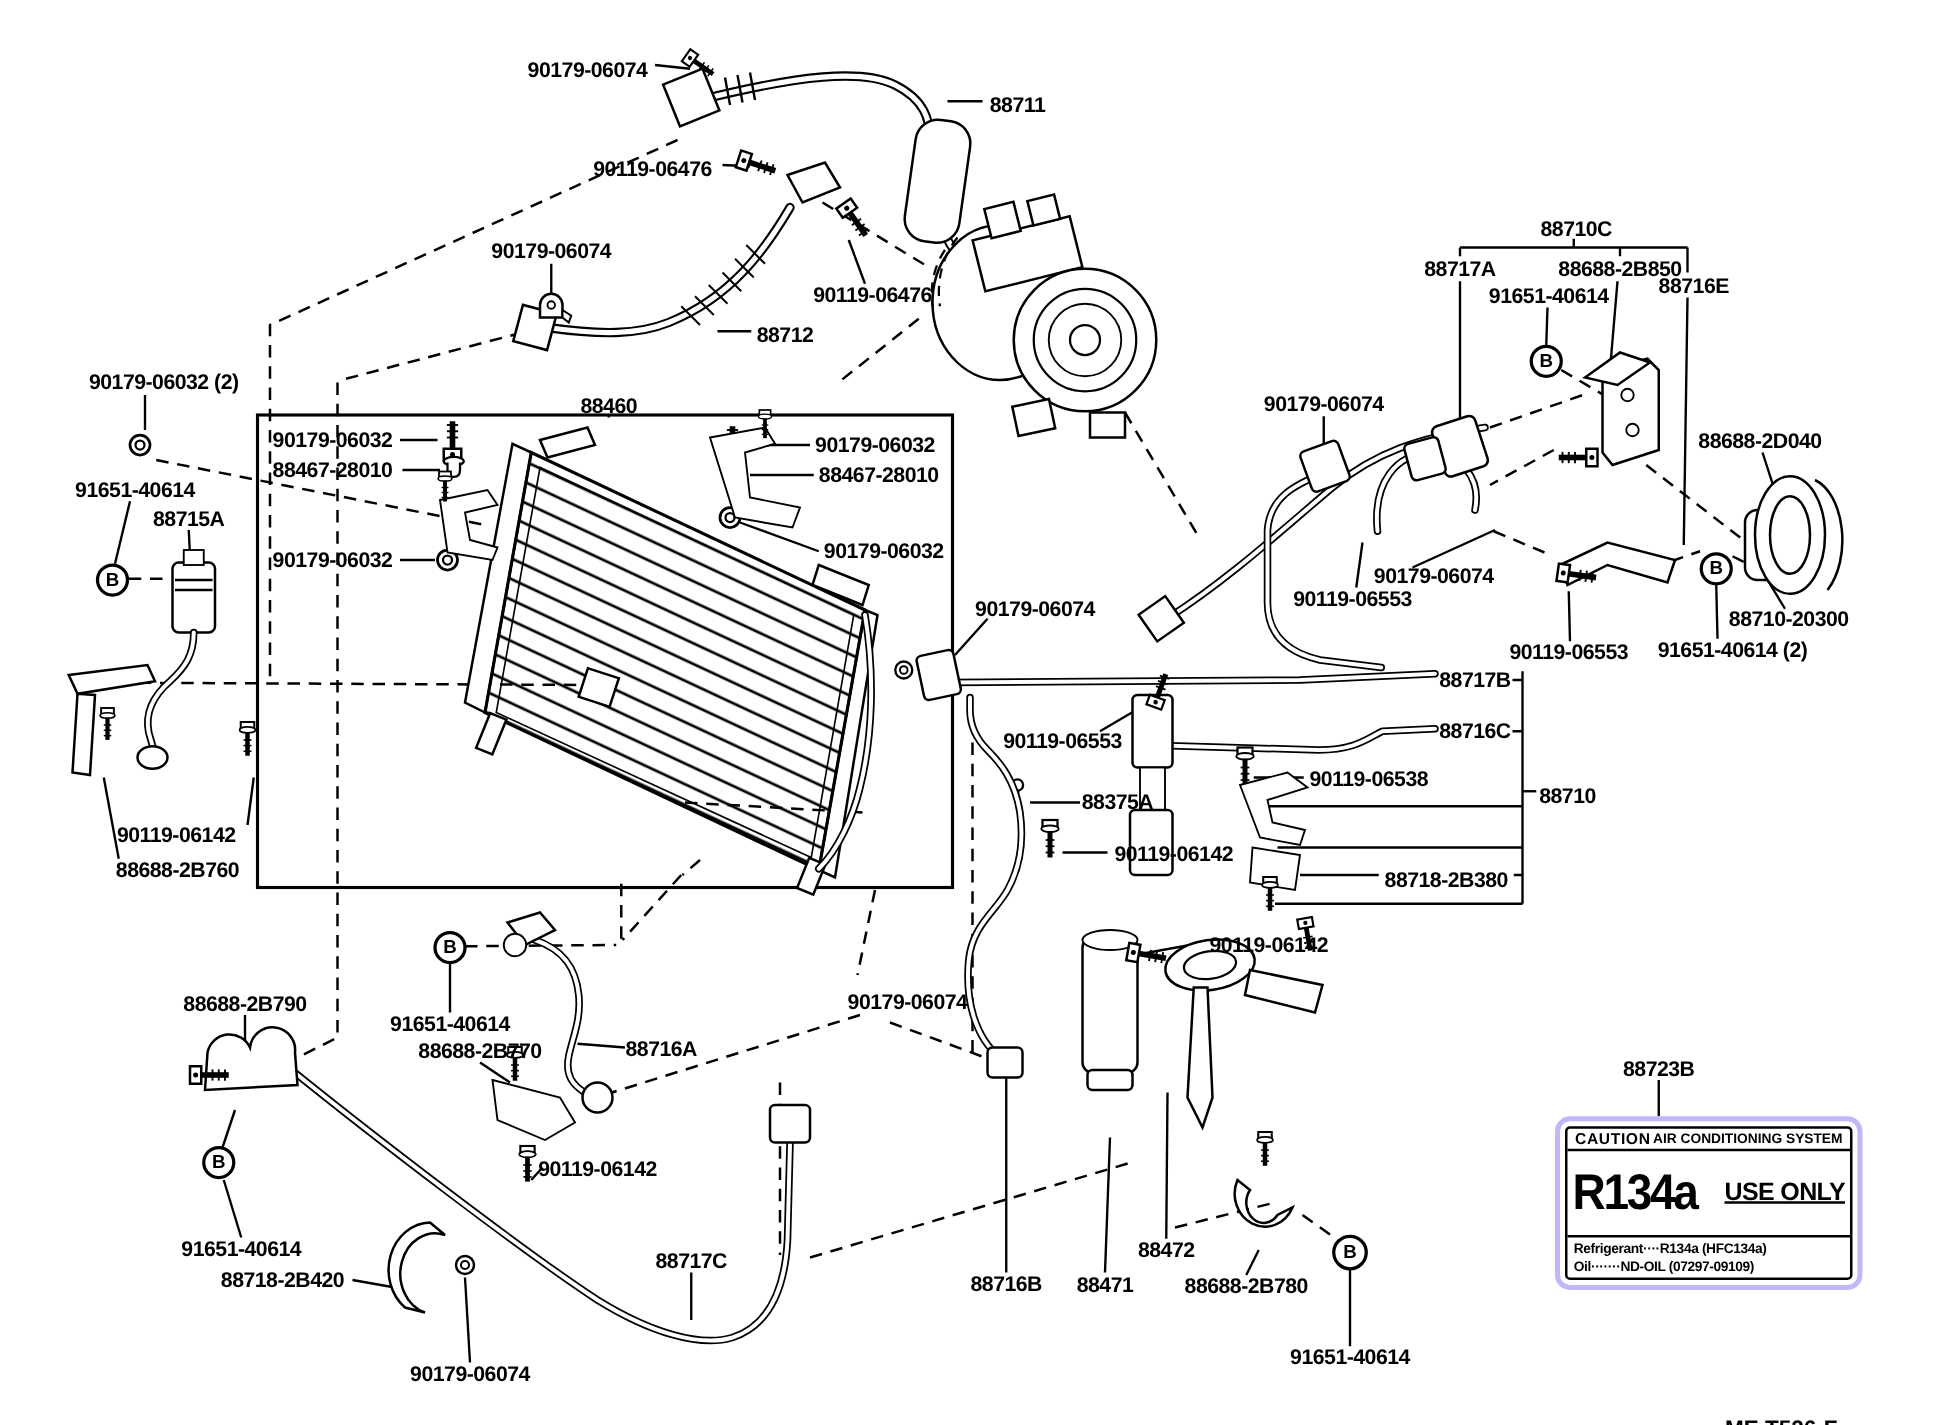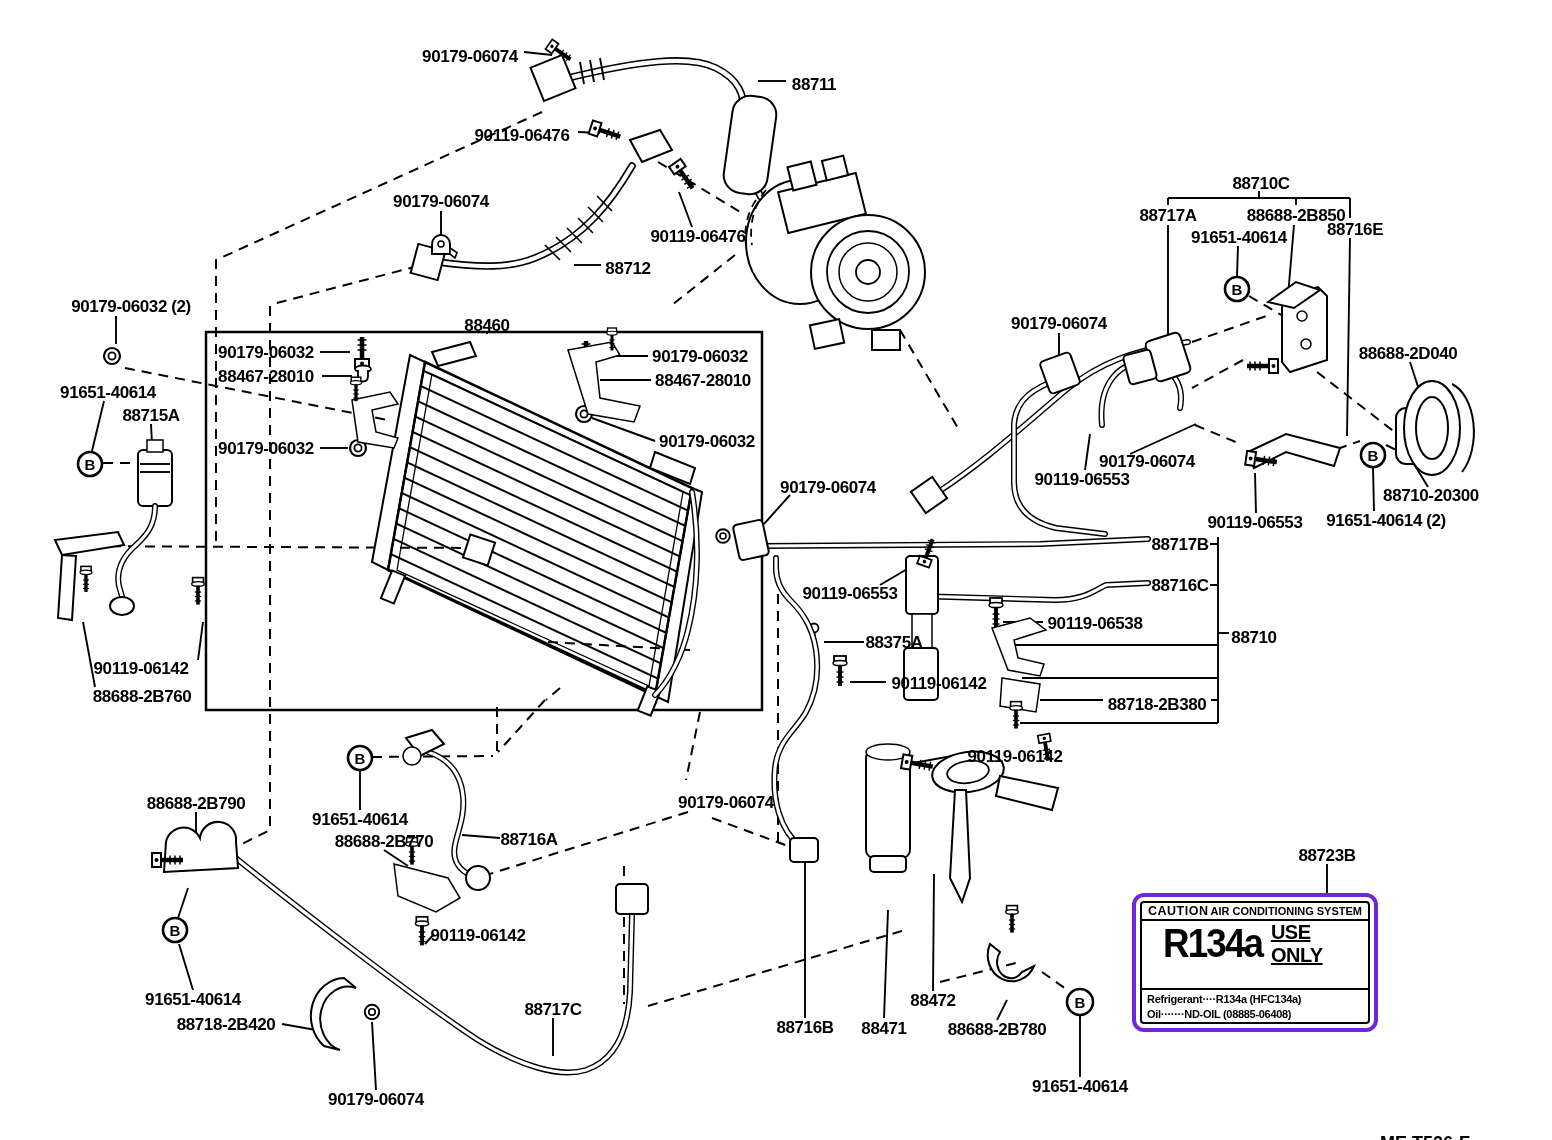--- a/index.html
+++ b/index.html
@@ -11,30 +11,30 @@
   .btext{font:bold 15px "Liberation Sans",sans-serif;fill:#000;text-anchor:middle;dominant-baseline:central;}
   .ln{stroke:#000;stroke-width:1.9;fill:none;}
   .dash{stroke:#000;stroke-width:2;fill:none;stroke-dasharray:10 7;}
   .pipe-o{fill:none;stroke:#000;stroke-width:7.5;stroke-linecap:round;stroke-linejoin:round;}
   .pipe-i{fill:none;stroke:#fff;stroke-width:4.2;stroke-linecap:round;stroke-linejoin:round;}
   .tpipe-o{fill:none;stroke:#000;stroke-width:6;stroke-linecap:round;stroke-linejoin:round;}
   .tpipe-i{fill:none;stroke:#fff;stroke-width:3.2;stroke-linecap:round;stroke-linejoin:round;}
   .part{fill:#fff;stroke:#000;stroke-width:2;}
   .part-thin{fill:#fff;stroke:#000;stroke-width:1.5;}
   
-  #caution{position:absolute;left:1132px;top:893px;width:246px;height:139px;
-           border:4px solid #6d28d9;border-radius:12px;background:#fff;box-sizing:border-box;padding:4px;}
+  #caution{position:absolute;left:1244px;top:893px;width:246px;height:139px;
+           border:4px solid #c4b5fd;border-radius:12px;background:#fff;box-sizing:border-box;padding:4px;}
   #caution .inner{border:2.5px solid #000;border-radius:4px;height:100%;box-sizing:border-box;
                   display:flex;flex-direction:column;}
   #caution .hdr{display:flex;justify-content:space-between;align-items:center;padding:1px 6px;
                 border-bottom:2.5px solid #000;}
   #caution .hdr .c1{font:bold 12.5px "Liberation Sans",sans-serif;letter-spacing:0.5px;}
   #caution .hdr .c2{font:bold 11px "Liberation Sans",sans-serif;letter-spacing:0px;}
-  #caution .big{flex:1;display:flex;justify-content:space-between;align-items:flex-start;
-                padding:0 21px;border-bottom:2.5px solid #000;}
+  #caution .big{flex:1;display:flex;justify-content:space-between;align-items:center;
+                padding:0 4px;border-bottom:2.5px solid #000;}
   #caution .big .r{font:bold 40px "Liberation Sans",sans-serif;letter-spacing:-2px;transform:scaleX(.92);transform-origin:left;}
   #caution .big .u{font:bold 20px "Liberation Sans",sans-serif;letter-spacing:-0.5px;text-decoration:underline;}
   #caution .ftr{padding:2px 22px 1px 5px;}
   #caution .ftr div{font:bold 11px "Liberation Sans",sans-serif;letter-spacing:-0.3px;line-height:1.3;white-space:nowrap;}
   #doccode{position:absolute;left:1380px;top:1133px;font:bold 18px "Liberation Sans",sans-serif;letter-spacing:0px;}
 </style>
 </head>
 <body>
 
 <div id="stage">
@@ -434,19 +434,19 @@
       <div class="hdr">
         <span class="c1">CAUTION</span>
         <span class="c2">AIR CONDITIONING SYSTEM</span>
       </div>
       <div class="big">
         <span class="r">R134a</span>
         <span class="u">USE ONLY</span>
       </div>
       <div class="ftr">
         <div>Refrigerant····R134a (HFC134a)</div>
-        <div>Oil·······ND-OIL (08885-06408)</div>
+        <div>Oil·······ND-OIL (07297-09109)</div>
       </div>
     </div>
   </div>
 
   <div id="doccode">ME T526-F</div>
 </div>
 
 </body></html>

